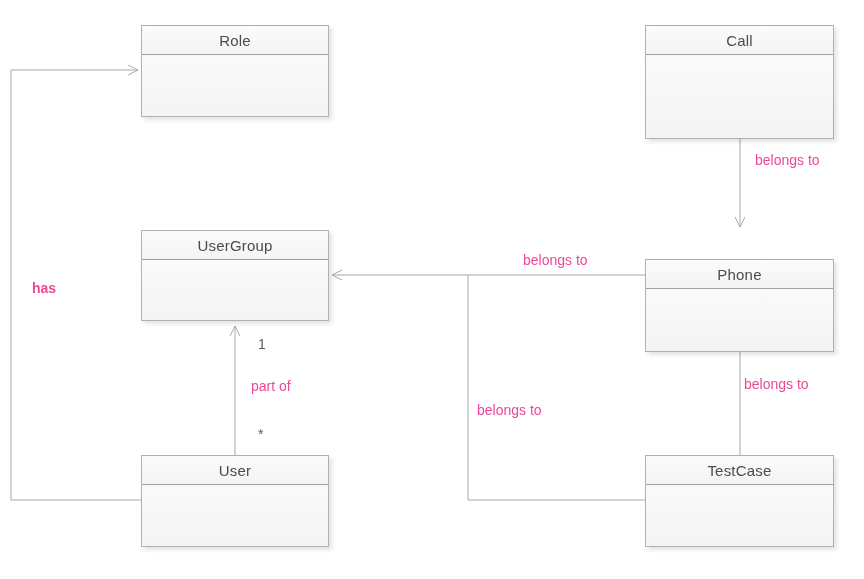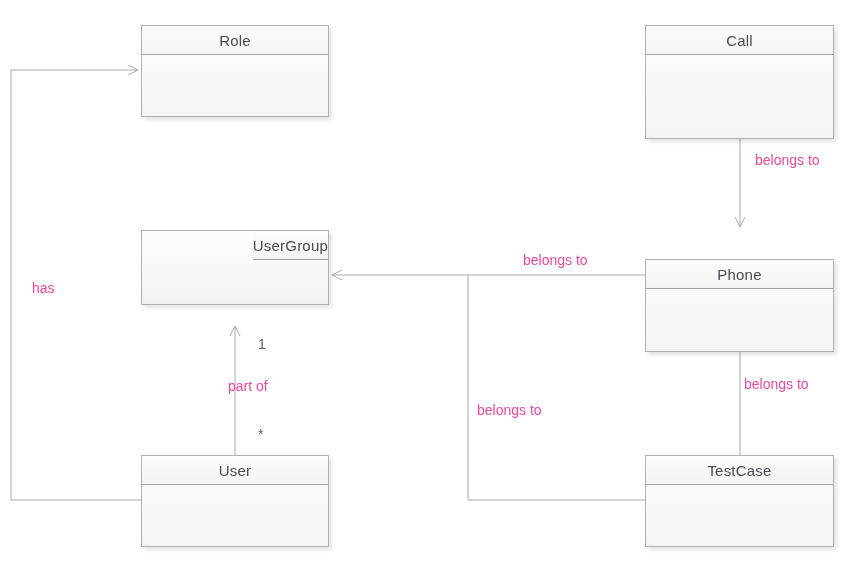--- a/index.html
+++ b/index.html
@@ -98,21 +98,21 @@
     <div class="uml-body"></div>
   </div>
 
   <div class="uml-class" style="left:645px; top:25px; width:189px; height:114px;">
     <div class="uml-header">
       <span class="uml-title">Call</span>
     </div>
     <div class="uml-body"></div>
   </div>
 
-  <div class="uml-class" style="left:141px; top:230px; width:188px; height:75px;align-items:flex-end;">
+  <div class="uml-class" style="left:141px; top:230px; width:188px; height:91px;">
     <div class="uml-header">
       <span class="uml-title">UserGroup</span>
     </div>
     <div class="uml-body"></div>
   </div>
 
   <div class="uml-class" style="left:645px; top:230px; width:189px; height:93px;margin-top:29px;">
     <div class="uml-header">
       <span class="uml-title">Phone</span>
     </div>
@@ -126,29 +126,29 @@
     <div class="uml-body"></div>
   </div>
 
   <div class="uml-class" style="left:645px; top:455px; width:189px; height:92px;">
     <div class="uml-header">
       <span class="uml-title">TestCase</span>
     </div>
     <div class="uml-body"></div>
   </div>
 
-  <div class="edge-label" style="left:32px; top:281px;">has</div>
+  <div class="edge-label" style="left:32px; top:281px;font-weight:bold;">has</div>
 
   <div class="edge-label" style="left:755px; top:153px;">belongs to</div>
 
   <div class="edge-label" style="left:523px; top:253px;">belongs to</div>
 
   <div class="edge-label" style="left:477px; top:403px;">belongs to</div>
 
   <div class="edge-label" style="left:744px; top:377px;">belongs to</div>
 
-  <div class="edge-label" style="left:228px; top:379px;">part of</div>
+  <div class="edge-label" style="left:251px; top:379px;">part of</div>
 
   <div class="mult-label" style="left:258px; top:337px;">1</div>
 
   <div class="mult-label" style="left:258px; top:427px;">*</div>
 
 </div>
 
 </body></html>

